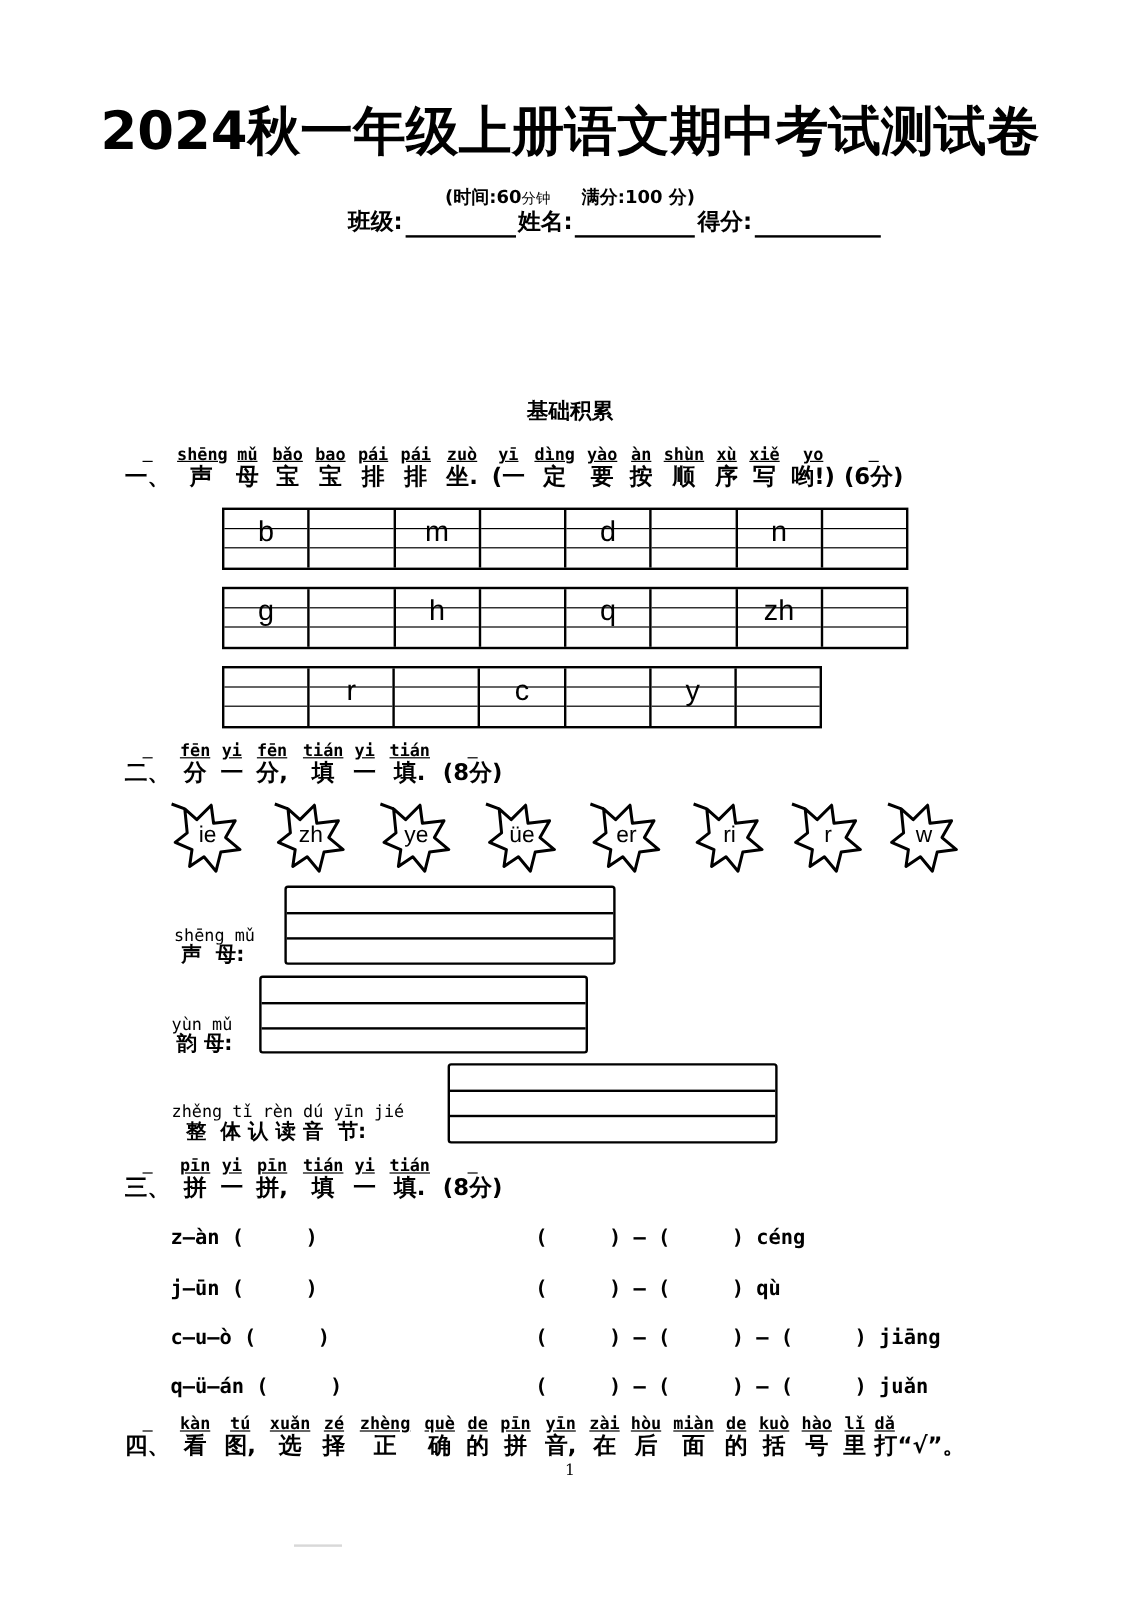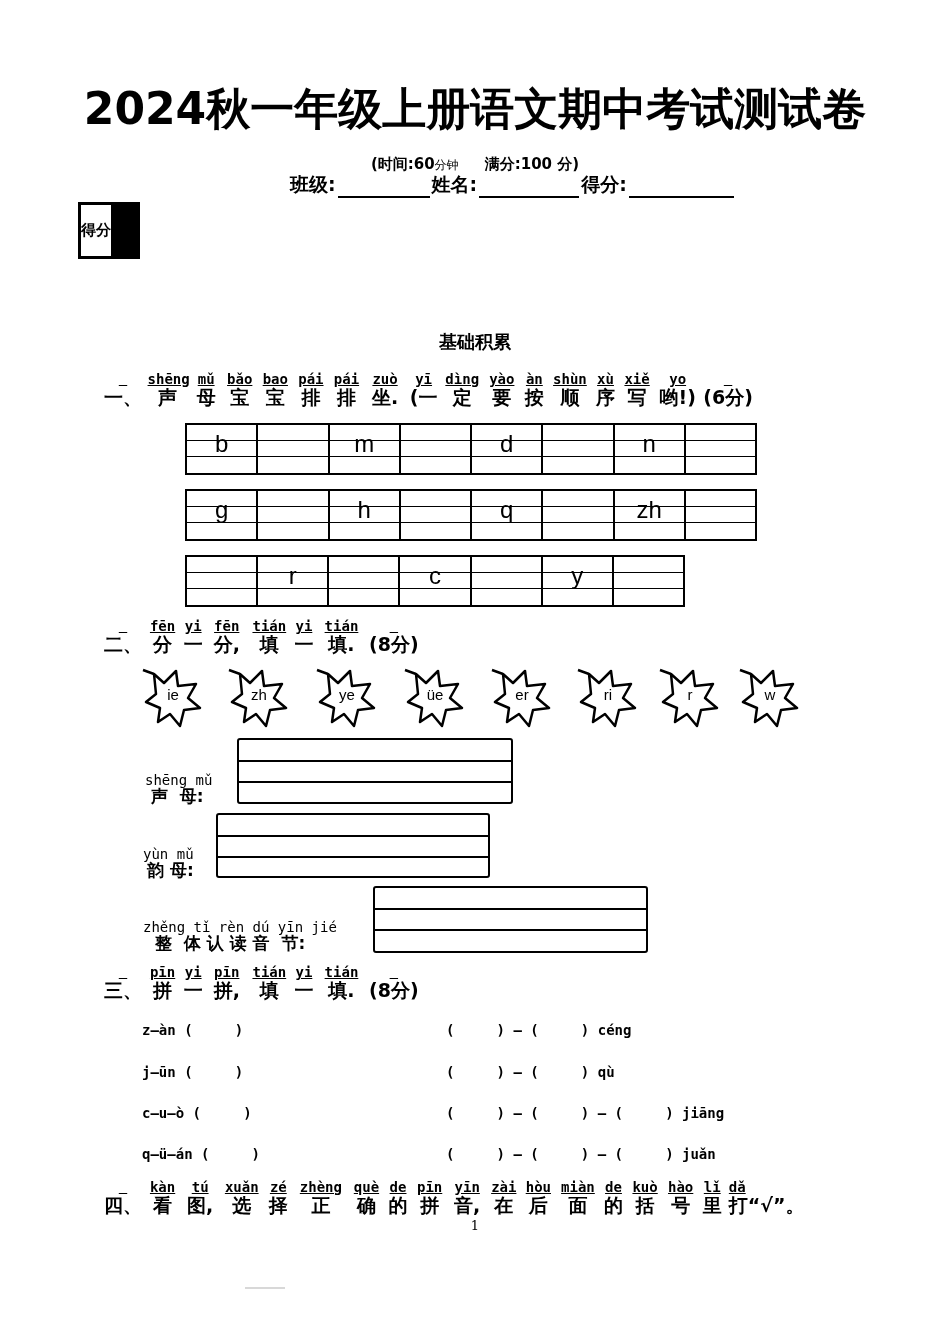--- a/index.html
+++ b/index.html
@@ -21,62 +21,46 @@
   .ruby .h{display:block;font-size:19px;font-weight:bold;line-height:21px;}
   .grid{position:absolute;border:2px solid #000;display:flex;}
   .grid .cell{position:relative;border-right:2px solid #000;height:100%;}
   .grid .cell:last-child{border-right:none;}
   .grid .cell .l1,.grid .cell .l2{position:absolute;left:0;right:0;border-top:1.5px solid #000;}
   .grid .cell .l1{top:15px;}
   .grid .cell .l2{top:31px;}
   .grid .cell .letter{position:absolute;left:0;right:0;top:4px;text-align:center;font-family:"Liberation Sans",sans-serif;font-size:24px;line-height:30px;}
   .star{position:absolute;width:66px;height:62px;}
   .star svg{position:absolute;left:0;top:0;}
-  .star .txt{position:absolute;left:0;right:0;top:18px;text-align:center;font-family:"Liberation Sans",sans-serif;font-size:15px;}
+  .star .txt{position:absolute;left:0;right:0;top:18px;text-align:center;font-family:"Liberation Sans",sans-serif;font-size:19px;}
   .box{position:absolute;border:2.5px solid #000;border-radius:3px;}
   .box .ln{position:absolute;left:0;right:0;border-top:2px solid #000;}
   .lab{position:absolute;text-align:left;}
   .lab .p{font-family:"DejaVu Sans Mono","Liberation Mono",monospace;font-size:14px;font-weight:normal;line-height:14px;white-space:pre;}
   .lab .h{font-size:17px;font-weight:bold;line-height:18px;white-space:pre;}
-  .row3{position:absolute;font-family:"DejaVu Sans Mono","Liberation Mono",monospace;font-size:14px;font-weight:bold;white-space:pre;text-align:center;}
+  .row3{position:absolute;font-family:"DejaVu Sans Mono","Liberation Mono",monospace;font-size:17px;font-weight:bold;white-space:pre;text-align:center;}
   .pagenum{left:0;width:950px;top:1218px;text-align:center;font-size:13px;font-family:"DejaVu Serif",serif;}
   .smudge{left:245px;top:1287px;width:40px;height:2px;background:#d8d8d8;}
 </style>
 </head>
 <body>
 
 <div class="abs title">2024秋一年级上册语文期中考试测试卷</div>
 
 <div class="abs meta">
   <span>(时间:60</span><span class="small">分钟</span>
   &nbsp;&nbsp;&nbsp;&nbsp;<span>满分:100 分)</span>
 </div>
 
 <div class="abs info">
   <span>班级:</span><span class="blank" style="width:92px"></span><span>姓名:</span><span class="blank" style="width:100px"></span><span>得分:</span><span class="blank" style="width:105px"></span>
 </div>
 
 <table class="score">
   <tbody>
-  <tr style="height:54px">
-    <td>得分</td>
-    <td></td>
-        <td></td>
-    <td></td>
-        <td></td>
-    <td></td>
-        <td></td>
-    <td></td>
-        <td></td>
-    <td></td>
-        <td></td>
-    <td></td>
-        <td></td>
-    <td></td>
-  </tr>
 </tbody>
   </table>
 
 <div class="abs sec-head">基础积累</div>
 
 <div class="abs q" style="left:104px;top:372px">
   <span class="ruby"><span class="p">&nbsp;</span><span class="h">一、</span></span>
   <span class="ruby" style="width:40px"><span class="p">shēng</span><span class="h">声</span></span>
   <span class="ruby" style="width:26px"><span class="p">mǔ</span><span class="h">母</span></span>
   <span class="ruby" style="width:30px"><span class="p">bǎo</span><span class="h">宝</span></span>

